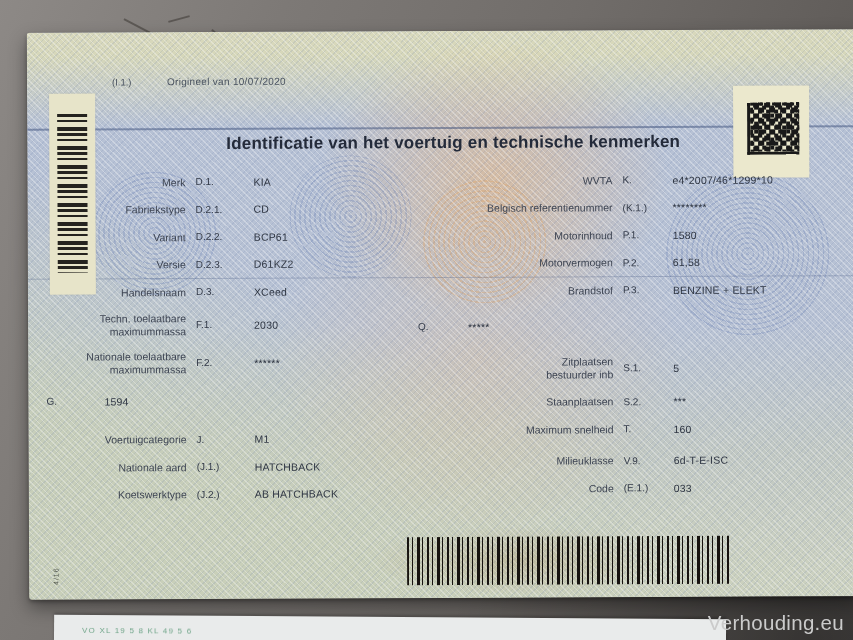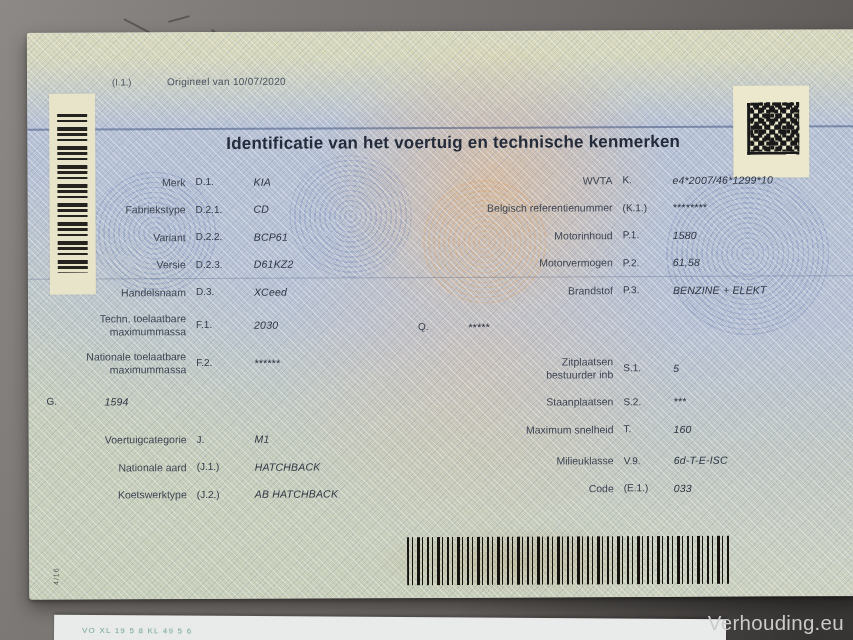--- a/index.html
+++ b/index.html
@@ -72,21 +72,21 @@
   .colL,.colR{position:absolute;z-index:4;}
   .colL{left:8px;top:136px;width:372px;}
   .colR{left:380px;top:136px;width:440px;}
   .row{display:flex;align-items:center;min-height:27.5px;}
   .lbl{text-align:right;white-space:pre-line;line-height:1.18;font-size:10.5px;color:#3d4452;}
   .colL .lbl{width:150px;}
   .colR .lbl{width:205px;}
   .code{font-size:10px;color:#333a48;margin-left:10px;}
   .colL .code{width:52px;}
   .colR .code{width:44px;}
-  .val{font-size:10.5px;color:#2e3542;padding-left:6px;letter-spacing:0.2px;font-style:italic;}
+  .val{font-size:10.5px;color:#2e3542;padding-left:6px;letter-spacing:0.2px;}
   .colL .row:nth-child(6),.colL .row:nth-child(7),.colL .row:nth-child(8){min-height:38px;}
   .colL .row:nth-child(9){margin-top:6px;}
   .colR .row:nth-child(6){min-height:44px;}
   .colR .row:nth-child(7){min-height:40px;}
   .colR .row:nth-child(10){margin-top:4px;}
 
   
   .hbar{position:absolute;left:378px;top:506px;width:324px;height:48px;z-index:4;
     background:repeating-linear-gradient(90deg,#17130f 0 2px, rgba(0,0,0,0) 2px 5px, #17130f 5px 6px, rgba(0,0,0,0) 6px 10px, #17130f 10px 13px, rgba(0,0,0,0) 13px 15px, #17130f 15px 16px, rgba(0,0,0,0) 16px 20px);}
   .hbarshadow{position:absolute;left:340px;top:495px;width:300px;height:70px;z-index:3;

